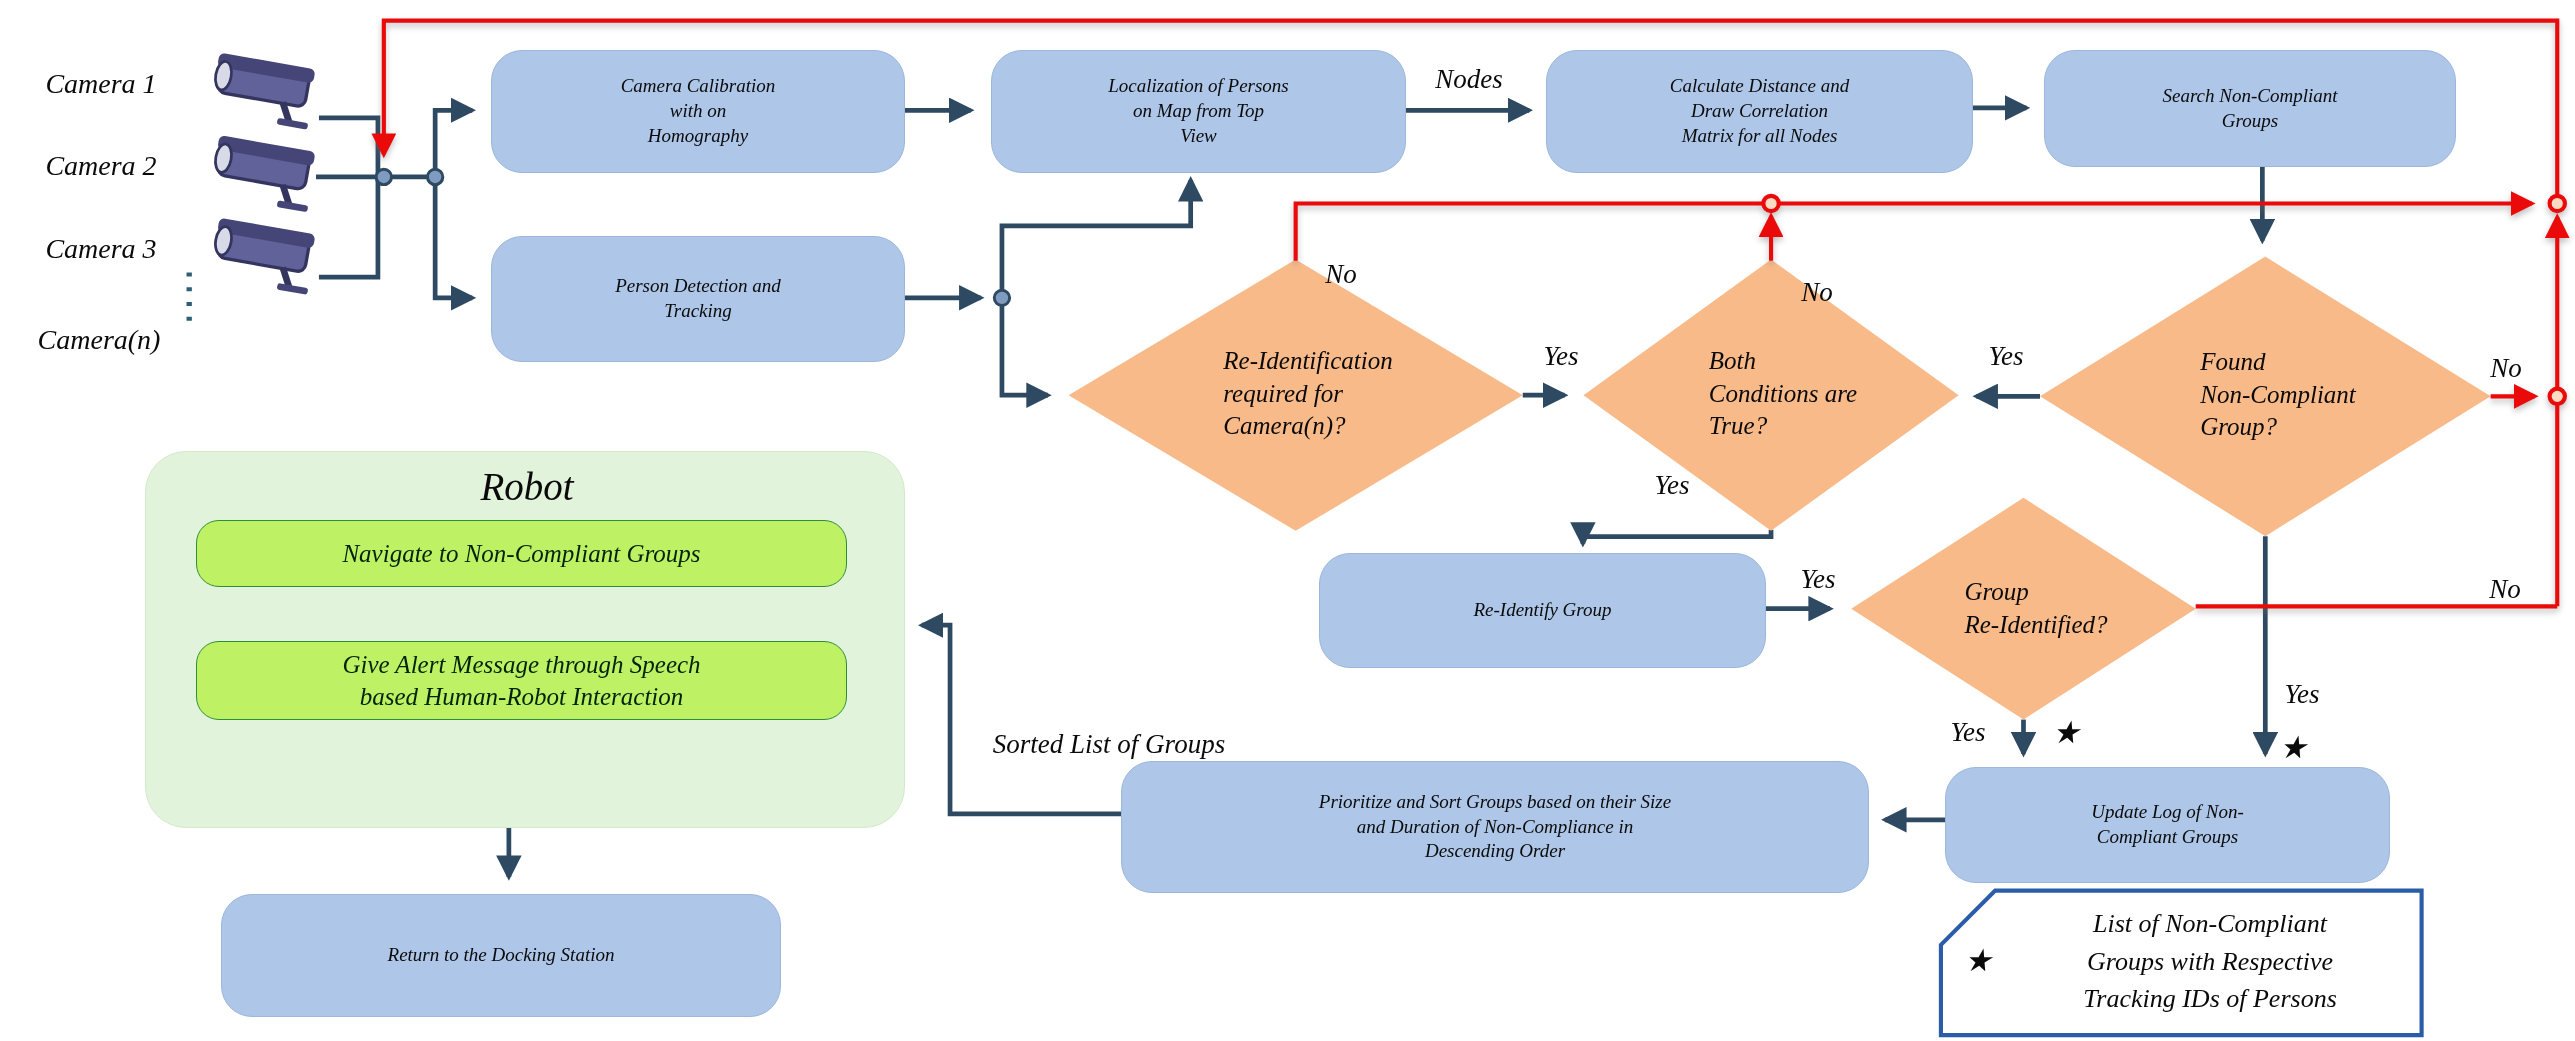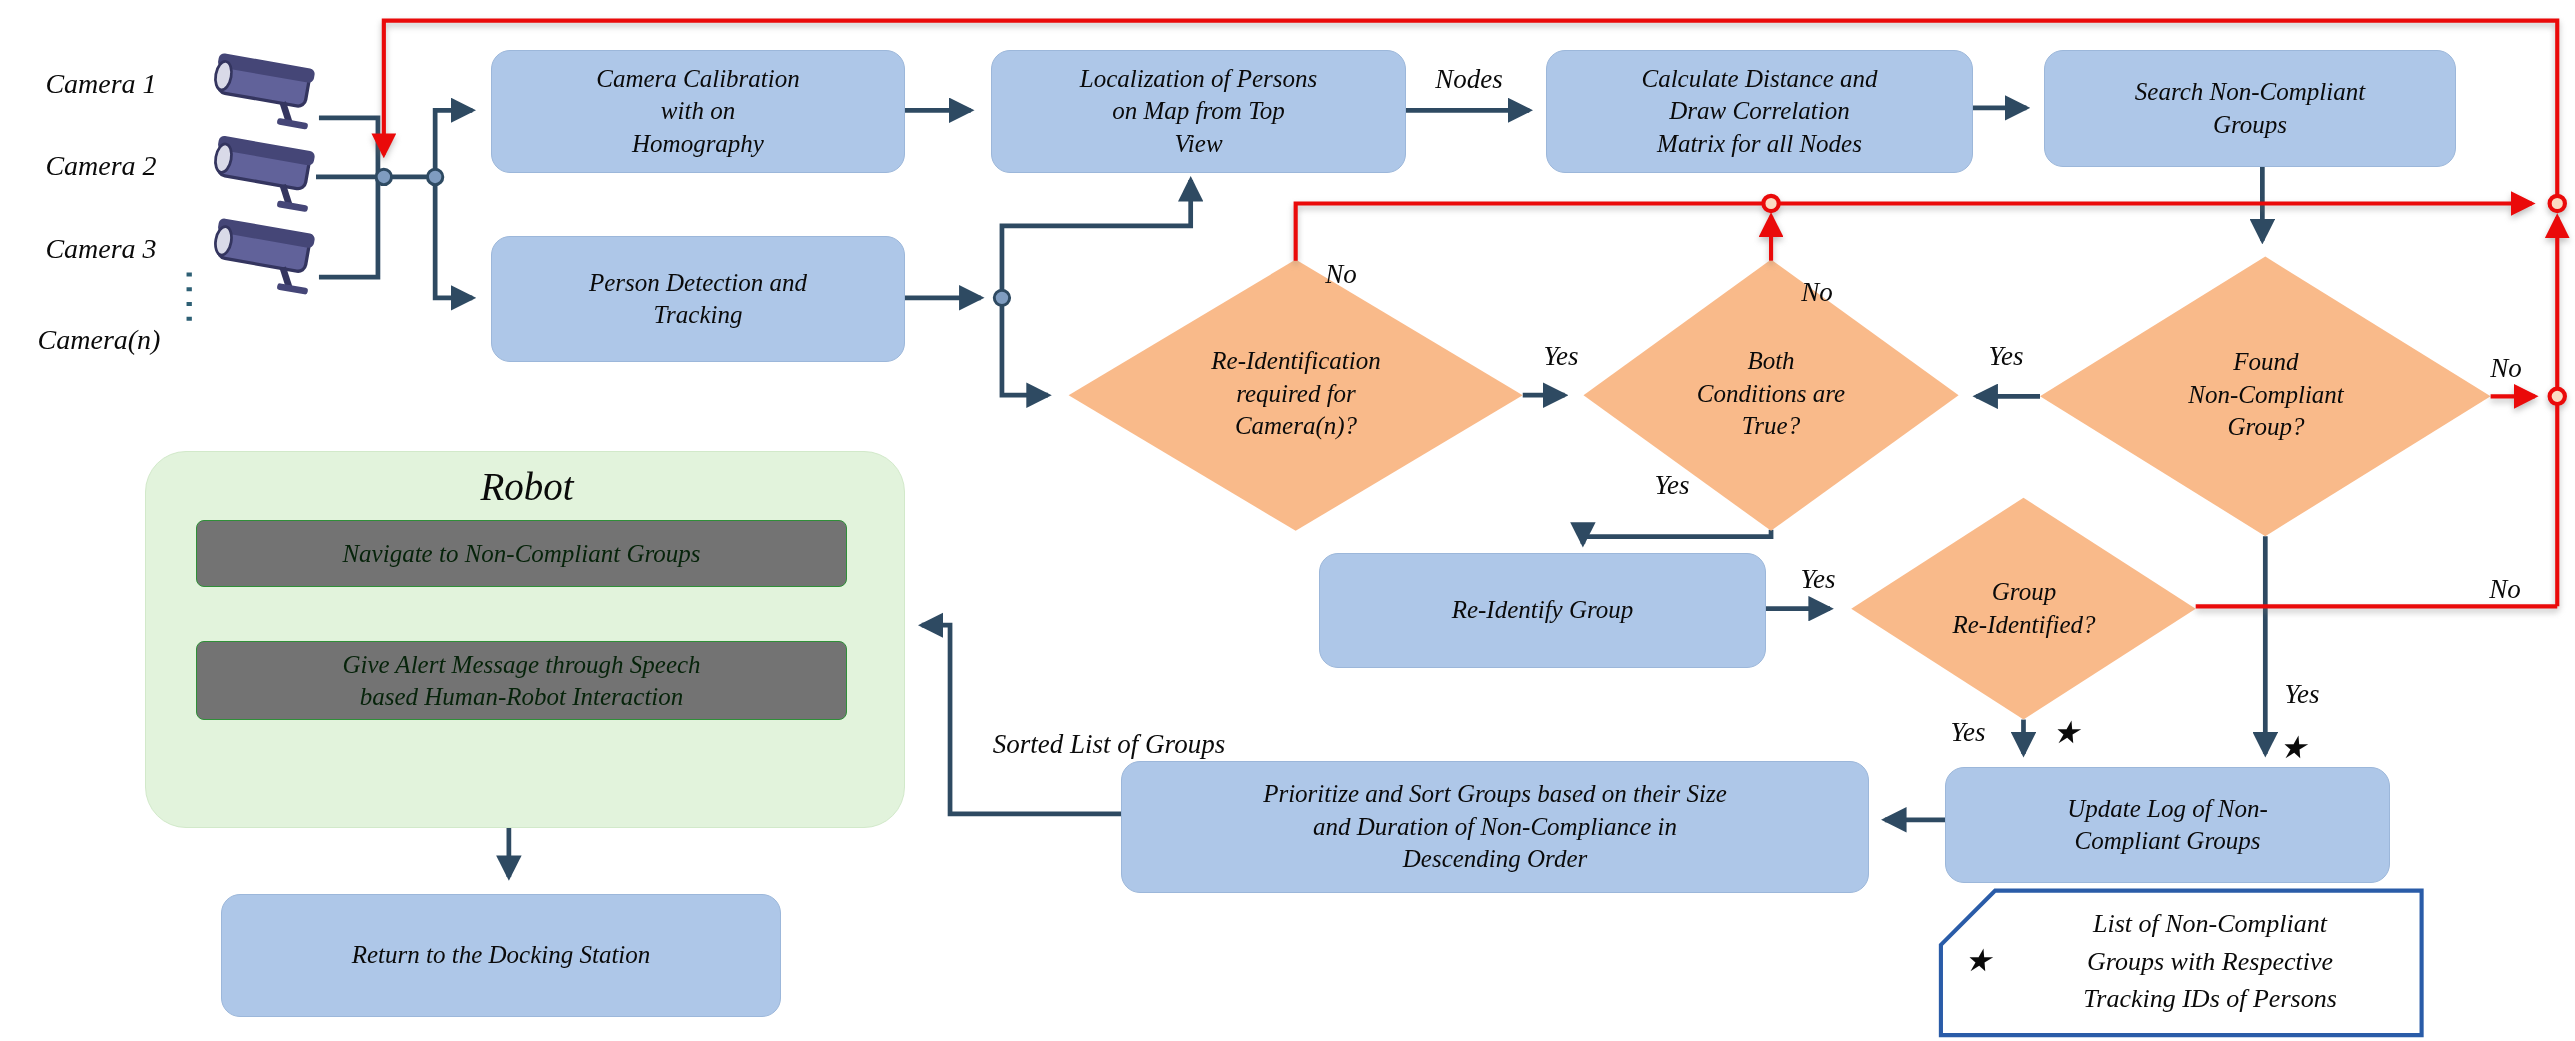--- a/index.html
+++ b/index.html
@@ -2,32 +2,32 @@
 <html style="font-size:9.4px"><head>
 <meta charset="utf-8">
 <style>
   html,body{margin:0;padding:0;background:#ffffff;}
   .stage{position:relative;width:2576px;height:1041px;background:#ffffff;overflow:hidden;
          font-family:"Liberation Serif","DejaVu Serif",serif;color:#0a0a0a;font-style:italic;}
   .layer{position:absolute;left:0;top:0;width:2576px;height:1041px;}
   .navyline{stroke:#2e4a62;stroke-width:8;fill:none;}
   .redline{stroke:#ea0a0a;stroke-width:7;fill:none;filter:drop-shadow(0 6px 5px rgba(110,110,110,.45));}
   .brownline{stroke:#993d13;stroke-width:10;fill:none;}
-  .box{position:absolute;background:#aec7e8;border:1.2px solid #9cb7da;border-radius:19px;
+  .box{position:absolute;background:#aec7e8;border:1.2px solid #9cb7da;border-radius:31px;
        display:flex;flex-direction:column;align-items:center;justify-content:center;
-       font-size:25px;line-height:1.3;text-align:center;}
-  .gbox{position:absolute;background:#737373;border:1.2px solid #2f8f38;border-radius:8px;
+       font-size:19px;line-height:1.3;text-align:center;}
+  .gbox{position:absolute;background:#bef264;border:1.2px solid #2f8f38;border-radius:23px;
         display:flex;flex-direction:column;align-items:center;justify-content:center;
         font-size:25px;line-height:1.25;text-align:left;color:#06230a;}
   .robot{position:absolute;left:145px;top:451px;width:758px;height:375px;background:#e2f3dc;
          border:1.2px solid #d2e9ca;border-radius:41px;}
   .lbl{position:absolute;transform:translate(-50%,-50%);font-size:27px;line-height:1.25;
        text-align:center;white-space:nowrap;}
   .dlabel{position:absolute;transform:translate(-50%,-50%);font-size:25px;line-height:1.3;
-          text-align:center;white-space:nowrap;}
+          text-align:left;white-space:nowrap;margin-left:12px;}
   .title{position:absolute;transform:translate(-50%,-50%);font-size:39px;}
   .star{font-size:31px;}
   .notetext{position:absolute;transform:translate(-50%,-50%);font-size:26px;line-height:1.45;
             text-align:center;white-space:nowrap;}
 </style>
 </head>
 <body>
 
 <div class="stage">
 

